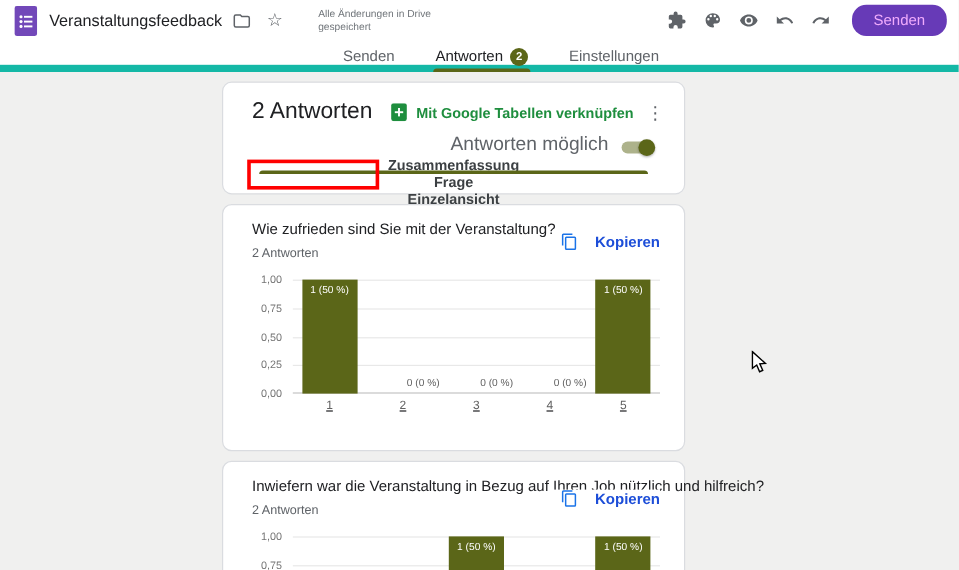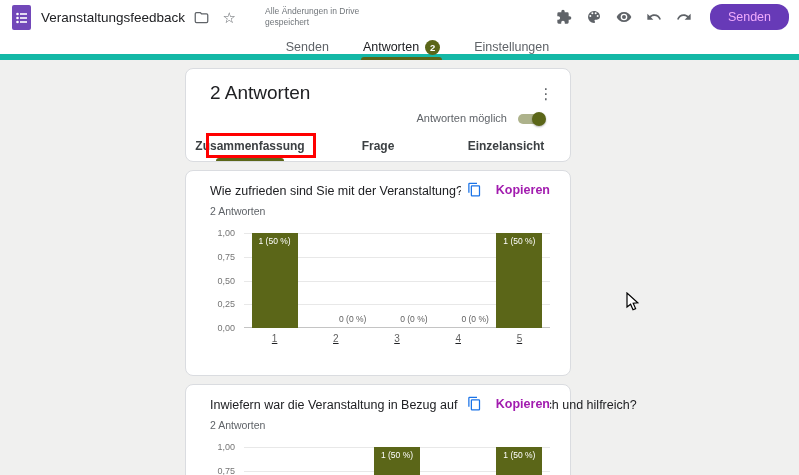--- a/index.html
+++ b/index.html
@@ -32,36 +32,36 @@
 
   
   .card { position:absolute; left:185px; width:386px; background:#fff; border:1px solid #dadce0; border-radius:8px; }
 
   
   .card-summary { top:68px; height:94px; }
   .summary-top { display:flex; align-items:flex-start; padding:13px 12px 0 24px; }
   .responses-title { font-size:19px; font-weight:400; color:#202124; flex:1; }
   .sheets-link { display:flex; align-items:center; gap:7px; color:#1e8e3e; font-size:12px; font-weight:600; margin-top:4px; cursor:pointer; white-space:nowrap; }
   .more-btn { width:24px; height:24px; display:flex; align-items:center; justify-content:center; color:#5f6368; font-size:15px; margin-left:6px; cursor:pointer; }
-  .accepting-row { display:flex; justify-content:flex-end; align-items:flex-start; gap:9px; padding:6px 24px 0 0; font-size:11px; color:#5f6368; }
+  .accepting-row { display:flex; justify-content:flex-end; align-items:flex-end; gap:9px; padding:6px 24px 0 0; font-size:16px; color:#5f6368; }
   .toggle { position:relative; width:30px; height:14px; cursor:pointer; }
   .toggle-track { position:absolute; left:2px; right:2px; top:2px; height:10px; border-radius:5px; background:rgba(91,102,24,.5); }
   .toggle-knob { position:absolute; right:0; top:0; width:14px; height:14px; border-radius:50%; background:#5b6618; box-shadow:0 1px 2px rgba(0,0,0,.3); }
-  .inner-tabs { position:absolute; left:0; right:0; bottom:0; height:30px; display:flex; }
+  .inner-tabs { position:absolute; left:0; right:0; bottom:0; height:30px; display:flex;flex-direction:column; }
   .inner-tab { flex:1; display:flex; align-items:center; justify-content:center; font-size:12px; font-weight:600; color:#3c4043; position:relative; cursor:pointer; }
   .inner-tab.active .inner-underline { position:absolute; left:30px; right:30px; bottom:0; height:3px; background:#5b6618; border-radius:3px 3px 0 0; }
   .annotation-box { position:absolute; left:20px; top:2px; width:110px; height:25px; border:3px solid #ff0000; z-index:6; pointer-events:none; }
 
   
   .card-q1 { top:170px; height:206px; }
   .card-q2 { top:384px; height:210px; }
   .q-body { padding:13px 20px 0 24px; position:relative; }
   .q-title { font-size:12.5px; color:#202124; white-space:nowrap; padding-right:2px; }
   .q-count { font-size:10.5px; color:#5f6368; margin-top:7px; }
-  .copy-link { position:absolute; right:20px; top:11px; display:flex; align-items:center; gap:14px; color:#a21caf; font-size:12.5px; font-weight:600; cursor:pointer; background:#fff; padding-left:6px; }
+  .copy-link { position:absolute; right:20px; top:23px; display:flex; align-items:center; gap:14px; color:#1d4ed8; font-size:12.5px; font-weight:600; cursor:pointer; background:#fff; padding-left:6px; }
 
   
   .chart { display:flex; margin-top:16px; }
   .yaxis { position:relative; width:34px; height:95px; flex:0 0 auto; }
   .ytick { position:absolute; right:9px; transform:translateY(-50%); font-size:9px; color:#757575; white-space:nowrap; }
   .plotcol { flex:1;text-decoration:underline; }
   .plot { position:relative; height:95px; }
   .gridline { position:absolute; left:0; right:0; height:1px; background:#e8e8e8; }
   .gridline.baseline { background:#c4c4c4; }
   .slot { position:absolute; top:0; bottom:0; width:20%; }
@@ -138,20 +138,28 @@
     </div>
     <div class="nav-tab">
         <span>Einstellungen</span>
       </div>
   </div>
 </div>
 
 <div class="card card-summary">
   <div class="summary-top">
     <div class="responses-title">2 Antworten</div>
+    <div class="sheets-link">
+      <svg width="15" height="15" viewBox="0 0 15 15">
+          <rect x="1" y="0" width="13" height="15" rx="2" fill="#1e8e3e"></rect>
+          <rect x="6.7" y="4" width="1.6" height="7" fill="#fff"></rect>
+          <rect x="4" y="6.7" width="7" height="1.6" fill="#fff"></rect>
+        </svg>
+      <span>Mit Google Tabellen verknüpfen</span>
+    </div>
     <div class="more-btn">⋮</div>
   </div>
   <div class="accepting-row">
     <span>Antworten möglich</span>
     <span class="toggle">
       <span class="toggle-track"></span>
       <span class="toggle-knob"></span>
     </span>
   </div>
   <div class="inner-tabs">

